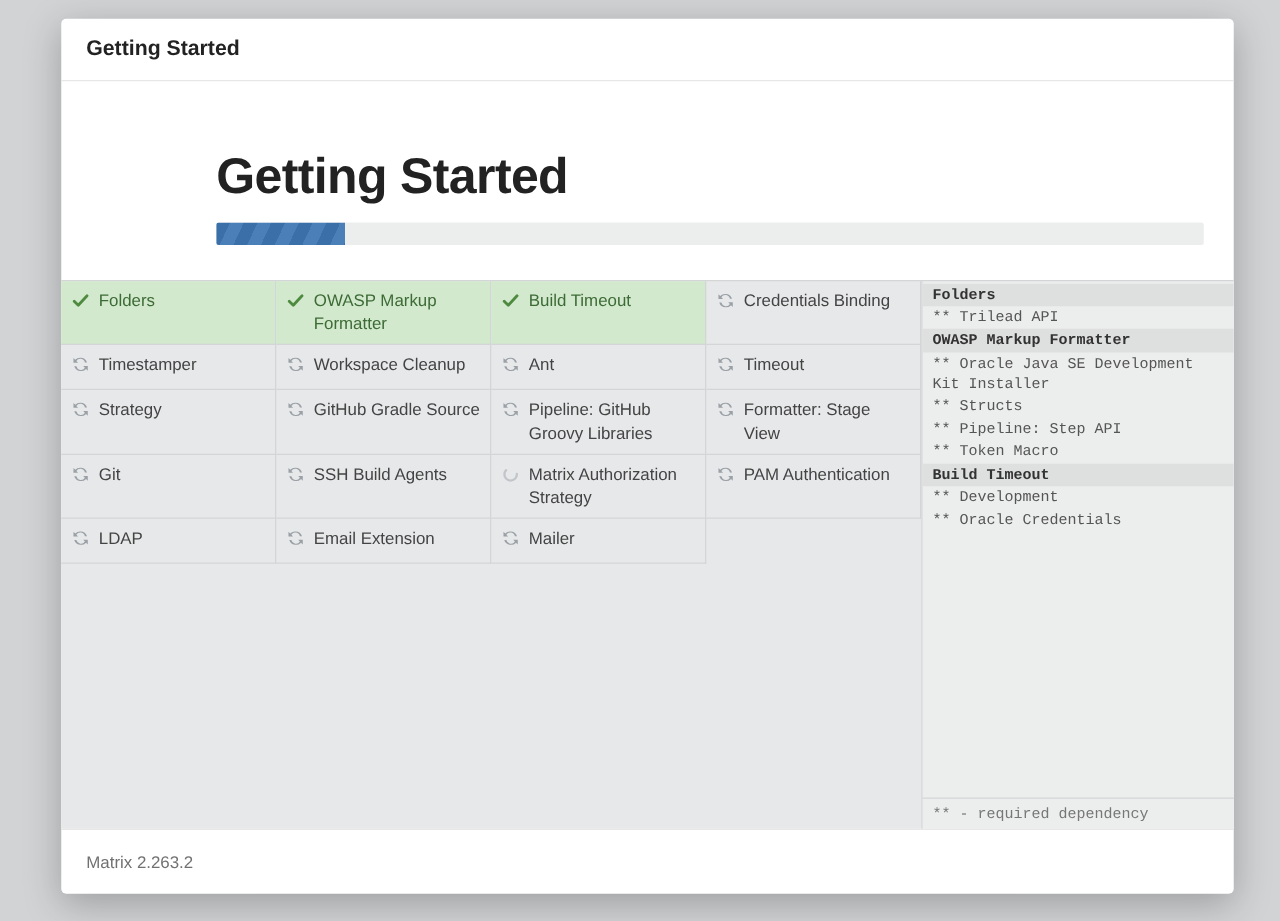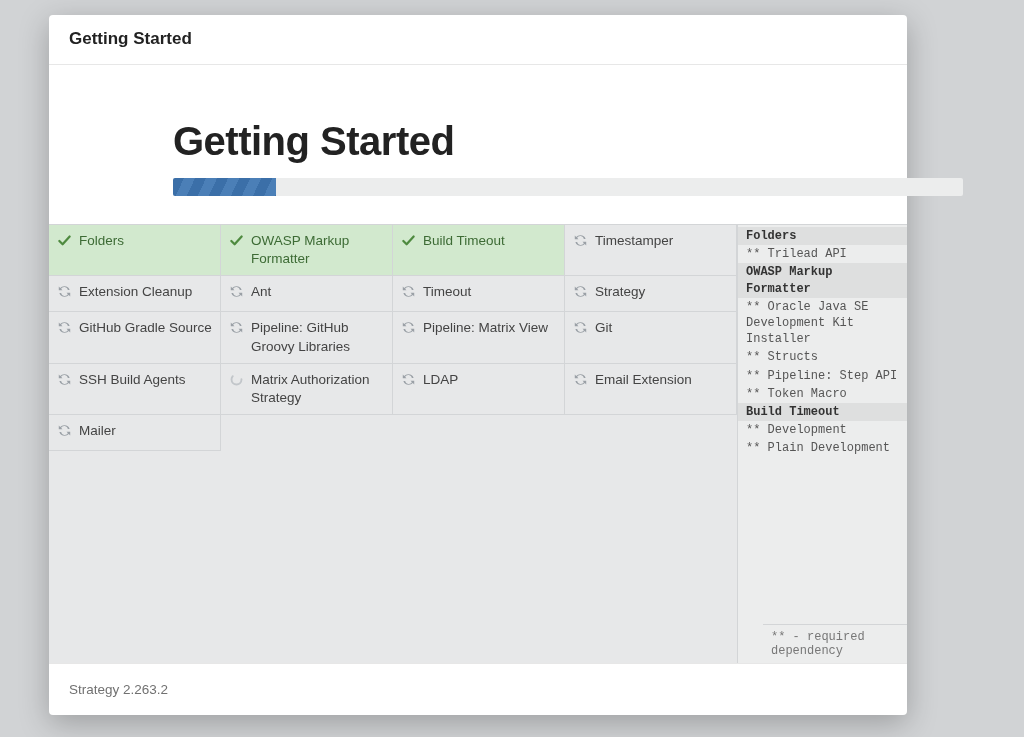--- a/index.html
+++ b/index.html
@@ -8,21 +8,21 @@
     background: #d1d3d5;
     width: 1024px;
     height: 737px;
     overflow: hidden;
     position: relative;
   }
   .modal {
     position: absolute;
     top: 15px;
     left: 49px;
-    width: 858px;
+    width: 938px;
     height: 700px;
     background: #fff;
     border-radius: 4px;
     box-shadow: 0 8px 30px rgba(0,0,0,0.25);
     display: flex;
     flex-direction: column;
   }
   .modal-header {
     padding: 14px 20px 15px 20px;
     border-bottom: 1px solid #e7e7e7;
@@ -118,21 +118,20 @@
   }
   .log-line.head {
     font-weight: bold;
     background: #dedfdf;
     color: #333;
   }
   .sidebar-foot {
     border-top: 1px solid #d3d5d7;
     padding: 5px 8px;
     color: #777;
-    margin-left: 25px;
   }
   .modal-footer {
     border-top: 1px solid #e7e7e7;
     padding: 18px 20px;
     font-size: 13.5px;
     color: #717171;
   }
   svg { display: block; }
 </style>
 </head>
@@ -177,30 +176,39 @@
           </span>
           <span>Build Timeout</span>
         </div>
         <div class="plugin-cell">
           <span class="icon">
             <svg width="15" height="15" viewBox="0 0 16 16">
               <path fill="#9aa0a6" d="M8 2.3 a5.7 5.7 0 0 1 5.45 4 l-1.8 0 a4 4 0 0 0 -7.3 -1.2 l1.45 1.45 H1.9 V2.65 l1.5 1.5 A5.68 5.68 0 0 1 8 2.3 Z"></path>
               <path fill="#9aa0a6" d="M8 13.7 a5.7 5.7 0 0 1 -5.45 -4 l1.8 0 a4 4 0 0 0 7.3 1.2 l-1.45 -1.45 H14.1 V13.35 l-1.5 -1.5 A5.68 5.68 0 0 1 8 13.7 Z"></path>
             </svg>
           </span>
+          <span>Credentials Binding</span>
+        </div>
+        <div class="plugin-cell">
+          <span class="icon">
+            <svg width="15" height="15" viewBox="0 0 16 16">
+              <path fill="#9aa0a6" d="M8 2.3 a5.7 5.7 0 0 1 5.45 4 l-1.8 0 a4 4 0 0 0 -7.3 -1.2 l1.45 1.45 H1.9 V2.65 l1.5 1.5 A5.68 5.68 0 0 1 8 2.3 Z"></path>
+              <path fill="#9aa0a6" d="M8 13.7 a5.7 5.7 0 0 1 -5.45 -4 l1.8 0 a4 4 0 0 0 7.3 1.2 l-1.45 -1.45 H14.1 V13.35 l-1.5 -1.5 A5.68 5.68 0 0 1 8 13.7 Z"></path>
+            </svg>
+          </span>
           <span>Timestamper</span>
         </div>
         <div class="plugin-cell">
           <span class="icon">
             <svg width="15" height="15" viewBox="0 0 16 16">
               <path fill="#9aa0a6" d="M8 2.3 a5.7 5.7 0 0 1 5.45 4 l-1.8 0 a4 4 0 0 0 -7.3 -1.2 l1.45 1.45 H1.9 V2.65 l1.5 1.5 A5.68 5.68 0 0 1 8 2.3 Z"></path>
               <path fill="#9aa0a6" d="M8 13.7 a5.7 5.7 0 0 1 -5.45 -4 l1.8 0 a4 4 0 0 0 7.3 1.2 l-1.45 -1.45 H14.1 V13.35 l-1.5 -1.5 A5.68 5.68 0 0 1 8 13.7 Z"></path>
             </svg>
           </span>
-          <span>Extension Cleanup</span>
+          <span>Workspace Cleanup</span>
         </div>
         <div class="plugin-cell">
           <span class="icon">
             <svg width="15" height="15" viewBox="0 0 16 16">
               <path fill="#9aa0a6" d="M8 2.3 a5.7 5.7 0 0 1 5.45 4 l-1.8 0 a4 4 0 0 0 -7.3 -1.2 l1.45 1.45 H1.9 V2.65 l1.5 1.5 A5.68 5.68 0 0 1 8 2.3 Z"></path>
               <path fill="#9aa0a6" d="M8 13.7 a5.7 5.7 0 0 1 -5.45 -4 l1.8 0 a4 4 0 0 0 7.3 1.2 l-1.45 -1.45 H14.1 V13.35 l-1.5 -1.5 A5.68 5.68 0 0 1 8 13.7 Z"></path>
             </svg>
           </span>
           <span>Ant</span>
         </div>
@@ -240,21 +248,21 @@
           </span>
           <span>Pipeline: GitHub Groovy Libraries</span>
         </div>
         <div class="plugin-cell">
           <span class="icon">
             <svg width="15" height="15" viewBox="0 0 16 16">
               <path fill="#9aa0a6" d="M8 2.3 a5.7 5.7 0 0 1 5.45 4 l-1.8 0 a4 4 0 0 0 -7.3 -1.2 l1.45 1.45 H1.9 V2.65 l1.5 1.5 A5.68 5.68 0 0 1 8 2.3 Z"></path>
               <path fill="#9aa0a6" d="M8 13.7 a5.7 5.7 0 0 1 -5.45 -4 l1.8 0 a4 4 0 0 0 7.3 1.2 l-1.45 -1.45 H14.1 V13.35 l-1.5 -1.5 A5.68 5.68 0 0 1 8 13.7 Z"></path>
             </svg>
           </span>
-          <span>Pipeline: Matrix View</span>
+          <span>Formatter: Stage View</span>
         </div>
         <div class="plugin-cell">
           <span class="icon">
             <svg width="15" height="15" viewBox="0 0 16 16">
               <path fill="#9aa0a6" d="M8 2.3 a5.7 5.7 0 0 1 5.45 4 l-1.8 0 a4 4 0 0 0 -7.3 -1.2 l1.45 1.45 H1.9 V2.65 l1.5 1.5 A5.68 5.68 0 0 1 8 2.3 Z"></path>
               <path fill="#9aa0a6" d="M8 13.7 a5.7 5.7 0 0 1 -5.45 -4 l1.8 0 a4 4 0 0 0 7.3 1.2 l-1.45 -1.45 H14.1 V13.35 l-1.5 -1.5 A5.68 5.68 0 0 1 8 13.7 Z"></path>
             </svg>
           </span>
           <span>Git</span>
         </div>
@@ -267,20 +275,29 @@
           </span>
           <span>SSH Build Agents</span>
         </div>
         <div class="plugin-cell">
           <span class="icon">
             <svg width="15" height="15" viewBox="0 0 16 16">
               <circle cx="8" cy="8" r="5.3" fill="none" stroke="#c2c6ca" stroke-width="2" stroke-linecap="round" stroke-dasharray="20 12"></circle>
             </svg>
           </span>
           <span>Matrix Authorization Strategy</span>
+        </div>
+        <div class="plugin-cell">
+          <span class="icon">
+            <svg width="15" height="15" viewBox="0 0 16 16">
+              <path fill="#9aa0a6" d="M8 2.3 a5.7 5.7 0 0 1 5.45 4 l-1.8 0 a4 4 0 0 0 -7.3 -1.2 l1.45 1.45 H1.9 V2.65 l1.5 1.5 A5.68 5.68 0 0 1 8 2.3 Z"></path>
+              <path fill="#9aa0a6" d="M8 13.7 a5.7 5.7 0 0 1 -5.45 -4 l1.8 0 a4 4 0 0 0 7.3 1.2 l-1.45 -1.45 H14.1 V13.35 l-1.5 -1.5 A5.68 5.68 0 0 1 8 13.7 Z"></path>
+            </svg>
+          </span>
+          <span>PAM Authentication</span>
         </div>
         <div class="plugin-cell">
           <span class="icon">
             <svg width="15" height="15" viewBox="0 0 16 16">
               <path fill="#9aa0a6" d="M8 2.3 a5.7 5.7 0 0 1 5.45 4 l-1.8 0 a4 4 0 0 0 -7.3 -1.2 l1.45 1.45 H1.9 V2.65 l1.5 1.5 A5.68 5.68 0 0 1 8 2.3 Z"></path>
               <path fill="#9aa0a6" d="M8 13.7 a5.7 5.7 0 0 1 -5.45 -4 l1.8 0 a4 4 0 0 0 7.3 1.2 l-1.45 -1.45 H14.1 V13.35 l-1.5 -1.5 A5.68 5.68 0 0 1 8 13.7 Z"></path>
             </svg>
           </span>
           <span>LDAP</span>
         </div>
@@ -307,23 +324,23 @@
       <div class="log-lines" id="log-lines">
           <div class="log-line head">Folders</div>
           <div class="log-line">** Trilead API</div>
           <div class="log-line head">OWASP Markup Formatter</div>
           <div class="log-line">** Oracle Java SE Development Kit Installer</div>
           <div class="log-line">** Structs</div>
           <div class="log-line">** Pipeline: Step API</div>
           <div class="log-line">** Token Macro</div>
           <div class="log-line head">Build Timeout</div>
           <div class="log-line">** Development</div>
-          <div class="log-line">** Plain Development</div>
+          <div class="log-line">** Oracle Credentials</div>
         </div>
       <div class="sidebar-foot">** - required dependency</div>
     </div>
   </div>
 
   <div class="modal-footer">
-    <span>Strategy 2.263.2</span>
+    <span>Matrix 2.263.2</span>
   </div>
 
 </div>
 
 </body></html>

